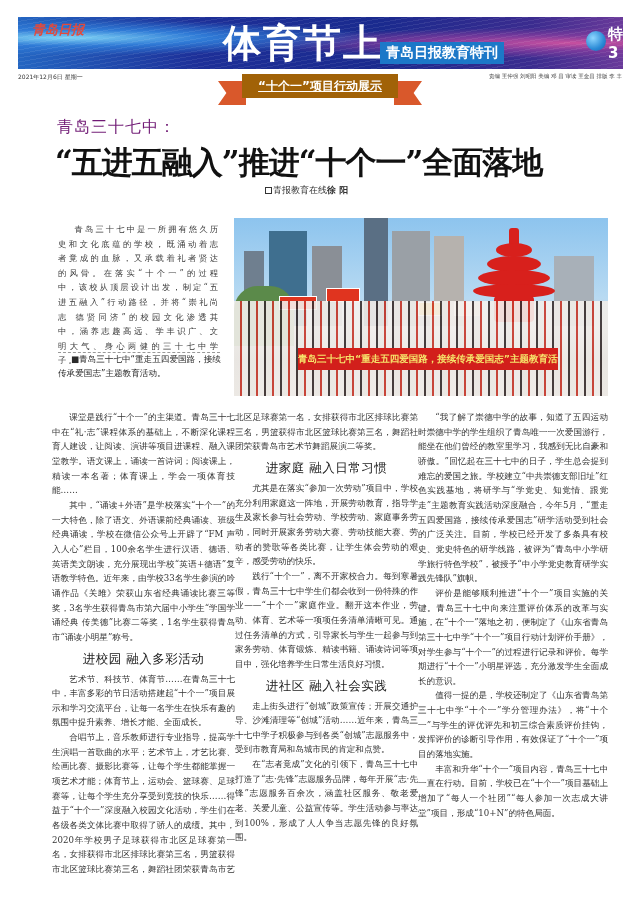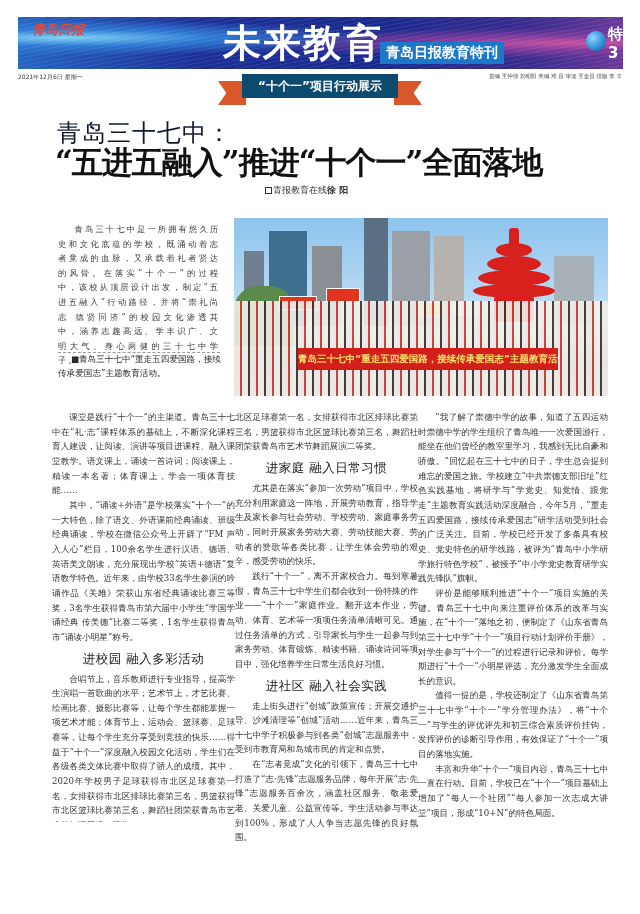--- a/index.html
+++ b/index.html
@@ -15,22 +15,22 @@
   .mast-title { position:absolute; left:205px; top:4px; font-size:38px; font-weight:bold; color:#fff; letter-spacing:2px; font-family:"DejaVu Sans", sans-serif; line-height:44px; }
   .mast-sub { position:absolute; left:362px; top:25px; background:#1c78c8; color:#fff; font-size:14px; padding:2px 6px; font-family:"DejaVu Serif", serif; font-weight:bold; }
   .globe { position:absolute; left:568px; top:14px; width:20px; height:20px; border-radius:50%; background: radial-gradient(circle at 35% 35%, #8fd6ff, #2a8ad6 60%, #1b5aa6); }
   .page-no { position:absolute; left:590px; top:8px; font-size:15px; color:#fff; font-weight:bold; font-family:"DejaVu Sans", sans-serif; }
   .dateline { position:absolute; left:18px; top:73px; font-size:6px; color:#333; font-family:"DejaVu Sans", sans-serif; }
   .credits { position:absolute; right:18px; top:73px; font-size:5.5px; color:#444; font-family:"DejaVu Sans", sans-serif; }
   .ribbon { position:absolute; left:218px; top:71px; width:204px; height:36px; }
   .ribbon .tail-l, .ribbon .tail-r { position:absolute; top:10px; width:28px; height:24px; background:#d9582b; }
   .ribbon .tail-l { left:0; clip-path:polygon(0 0,100% 0,100% 100%,0 100%,30% 50%); }
   .ribbon .tail-r { right:0; clip-path:polygon(0 0,100% 0,70% 50%,100% 100%,0 100%); }
-  .ribbon .band { position:absolute; left:24px; top:3px; width:156px; height:24px; background:#0c4a6e; color:#fff; font-size:12px; font-weight:bold; text-align:center; line-height:24px; font-family:"DejaVu Sans", sans-serif; }
-  .kicker { position:absolute; left:57px; top:117px; font-size:24px; color:#0f172a; font-family:Liberation Sans, sans-serif; letter-spacing:1px; }
+  .ribbon .band { position:absolute; left:24px; top:3px; width:156px; height:24px; background:#a16207; color:#fff; font-size:12px; font-weight:bold; text-align:center; line-height:24px; font-family:"DejaVu Sans", sans-serif;text-decoration:underline; }
+  .kicker { position:absolute; left:57px; top:117px; font-size:16px; color:#701a75; font-family:Liberation Sans, sans-serif; letter-spacing:1px; }
   .headline { position:absolute; left:55px; top:142px; font-size:31px; font-weight:bold; color:#111; font-family:"DejaVu Serif", serif; letter-spacing:-1px; white-space:nowrap; }
   .byline { position:absolute; left:265px; top:184px; font-size:9px; color:#333; }
   .byline .box { display:inline-block; width:7px; height:7px; border:1px solid #333; margin-right:1px; vertical-align:-1px; }
   .byline b { font-family:"DejaVu Sans", sans-serif; margin-left:0; }
   .lead { position:absolute; left:58px; top:222px; width:162px; font-size:8.3px; line-height:14.6px; color:#3a3a3a; letter-spacing:1.9px; text-indent:2em; text-align:justify; }
   .sep { position:absolute; left:58px; top:352px; width:162px; border-top:1px dashed #999; }
   .caption { position:absolute; left:58px; top:352px; width:165px; font-size:8.6px; line-height:14px; color:#2a2a2a; font-family:"DejaVu Sans", sans-serif; text-indent:1.5em; }
   .photo { position:absolute; left:234px; top:218px; width:374px; height:178px; overflow:hidden;
     background: linear-gradient(180deg, #8dc4ee 0%, #b8daf2 45%, #c9cfd6 62%, #9a9a98 80%, #bdb7ae 100%); }
   .photo .bldg { position:absolute; bottom:70px; background:#6f7f8f; }
@@ -46,21 +46,21 @@
   .col p { text-indent:2em; }
   .col h3 { font-family:"DejaVu Sans", sans-serif; font-weight:normal; font-size:12.5px; line-height:24px; color:#222; text-align:center; margin:2px 0 1px; letter-spacing:0.5px; }
 </style>
 </head>
 <body>
 
 <header>
   <div class="masthead">
     <div class="waves"></div>
     <div class="logo">青岛日报</div>
-    <div class="mast-title">未来教育</div>
+    <div class="mast-title">体育节上</div>
     <div class="mast-sub">青岛日报教育特刊</div>
     <div class="globe"></div>
     <div class="page-no">特3</div>
   </div>
   <div class="dateline">2021年12月6日  星期一</div>
   <div class="credits">责编 王仲强  刘昭阳  美编 邓 昌  审读 王金昌  排版 李 丰</div>
 </header>
 
 <div class="ribbon">
   <div class="tail-l"></div>
@@ -100,20 +100,21 @@
   <div class="sign" style="left:184px;top:84px;width:24px;background:#f0b020;"></div>
   <div class="sign" style="left:220px;top:84px;width:26px;background:#f6f0e6;"></div>
   <div class="crowd"></div>
   <div class="banner">青岛三十七中“重走五四爱国路，接续传承爱国志”主题教育活动</div>
 </figure>
 
 <div class="col col1">
   <p>课堂是践行“十个一”的主渠道。青岛三十七中在“礼·志”课程体系的基础上，不断深化课程育人建设，让阅读、演讲等项目进课程、融入课堂教学。语文课上，诵读一首诗词；阅读课上，精读一本名著；体育课上，学会一项体育技能……</p>
   <p>其中，“诵读+外语”是学校落实“十个一”的一大特色，除了语文、外语课前经典诵读、班级经典诵读，学校在微信公众号上开辟了“FM 声入人心”栏目，100余名学生进行汉语、德语、英语美文朗读，充分展现出学校“英语+德语”复语教学特色。近年来，由学校33名学生参演的吟诵作品《关雎》荣获山东省经典诵读比赛三等奖，3名学生获得青岛市第六届中小学生“学国学 诵经典 传美德”比赛二等奖，1名学生获得青岛市“诵读小明星”称号。</p>
   <h3>进校园 融入多彩活动</h3>
+  <p>艺术节、科技节、体育节……在青岛三十七中，丰富多彩的节日活动搭建起“十个一”项目展示和学习交流平台，让每一名学生在快乐有趣的氛围中提升素养、增长才能、全面成长。</p>
   <p style="height:150px;overflow:hidden;">合唱节上，音乐教师进行专业指导，提高学生演唱一首歌曲的水平；艺术节上，才艺比赛、绘画比赛、摄影比赛等，让每个学生都能掌握一项艺术才能；体育节上，运动会、篮球赛、足球赛等，让每个学生充分享受到竞技的快乐……得益于“十个一”深度融入校园文化活动，学生们在各级各类文体比赛中取得了骄人的成绩。其中，2020年学校男子足球获得市北区足球赛第一名，女排获得市北区排球比赛第三名，男篮获得市北区篮球比赛第三名，舞蹈社团荣获青岛市艺术节舞蹈展演二等奖。</p>
 </div>
 
 <div class="col col2">
   <p style="text-indent:0;">北区足球赛第一名，女排获得市北区排球比赛第三名，男篮获得市北区篮球比赛第三名，舞蹈社团荣获青岛市艺术节舞蹈展演二等奖。</p>
   <h3>进家庭 融入日常习惯</h3>
   <p>尤其是在落实“参加一次劳动”项目中，学校充分利用家庭这一阵地，开展劳动教育，指导学生及家长参与社会劳动、学校劳动、家庭事务劳动，同时开展家务劳动大赛、劳动技能大赛、劳动者的赞歌等各类比赛，让学生体会劳动的艰辛，感受劳动的快乐。</p>
   <p>践行“十个一”，离不开家校合力。每到寒暑假，青岛三十七中学生们都会收到一份特殊的作业——“十个一”家庭作业。翻开这本作业，劳动、体育、艺术等一项项任务清单清晰可见。通过任务清单的方式，引导家长与学生一起参与到家务劳动、体育锻炼、精读书籍、诵读诗词等项目中，强化培养学生日常生活良好习惯。</p>
   <h3>进社区 融入社会实践</h3>
   <p>走上街头进行“创城”政策宣传；开展交通护导、沙滩清理等“创城”活动……近年来，青岛三十七中学子积极参与到各类“创城”志愿服务中，受到市教育局和岛城市民的肯定和点赞。</p>

